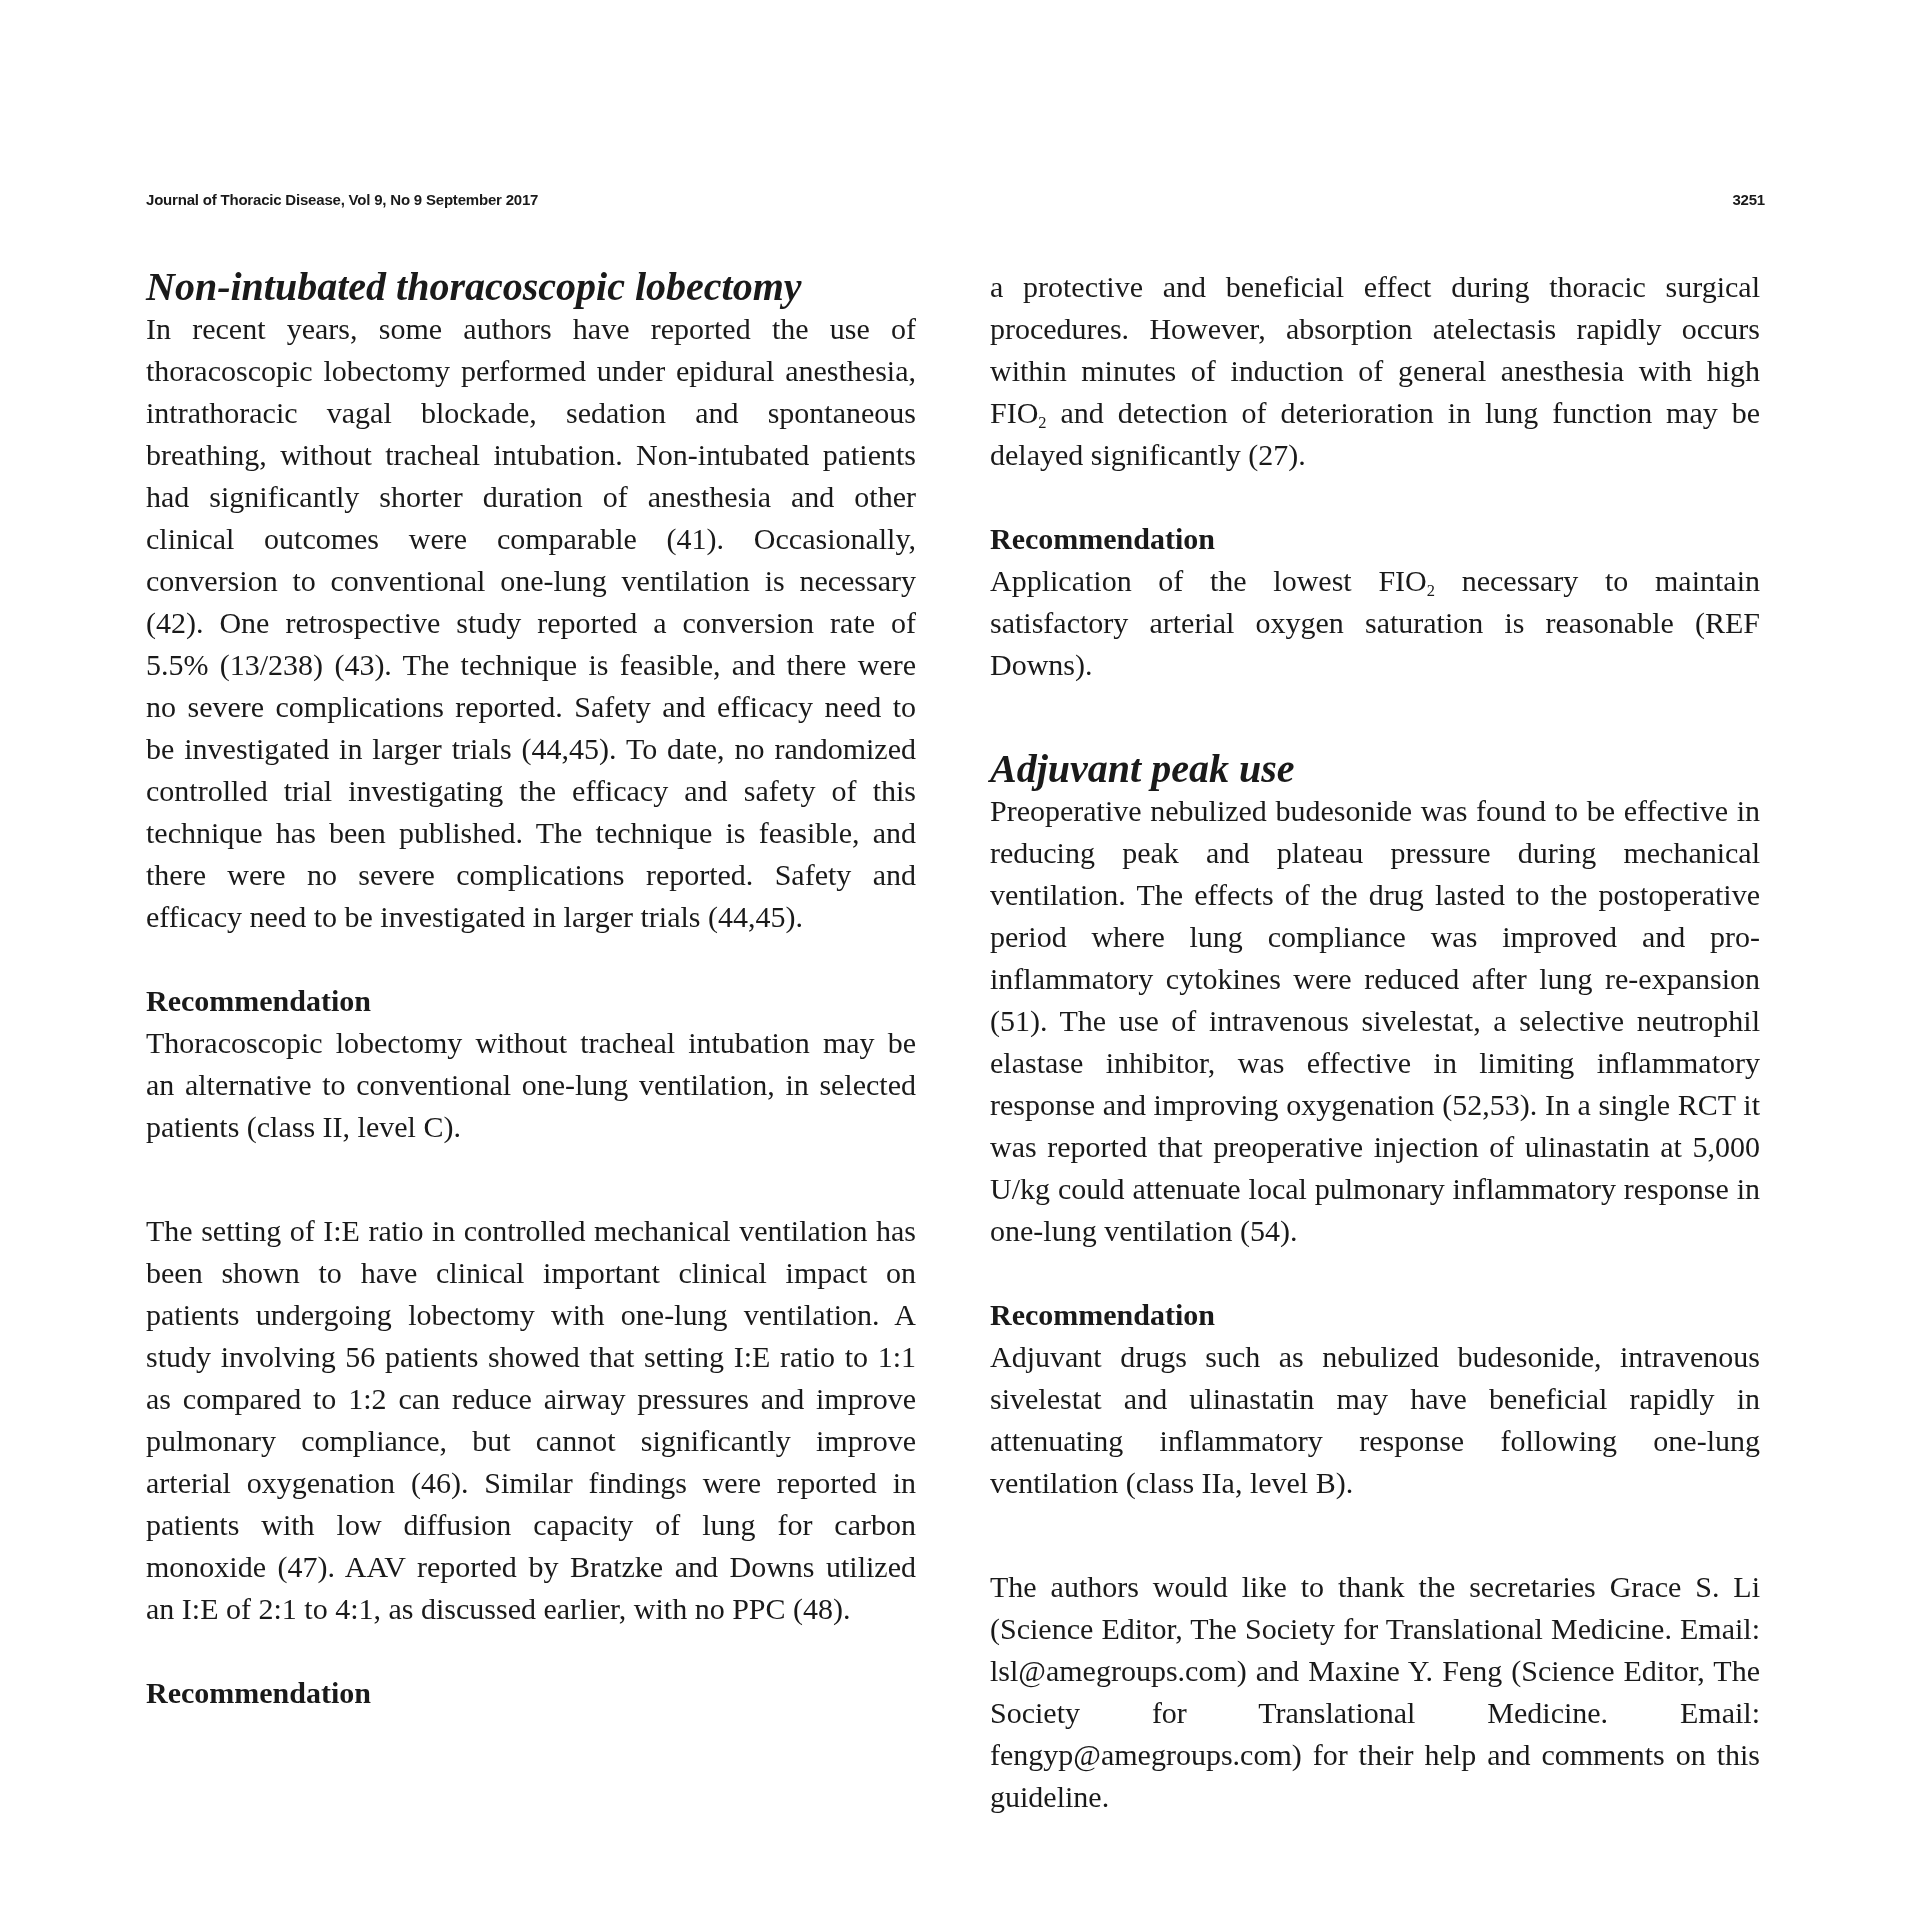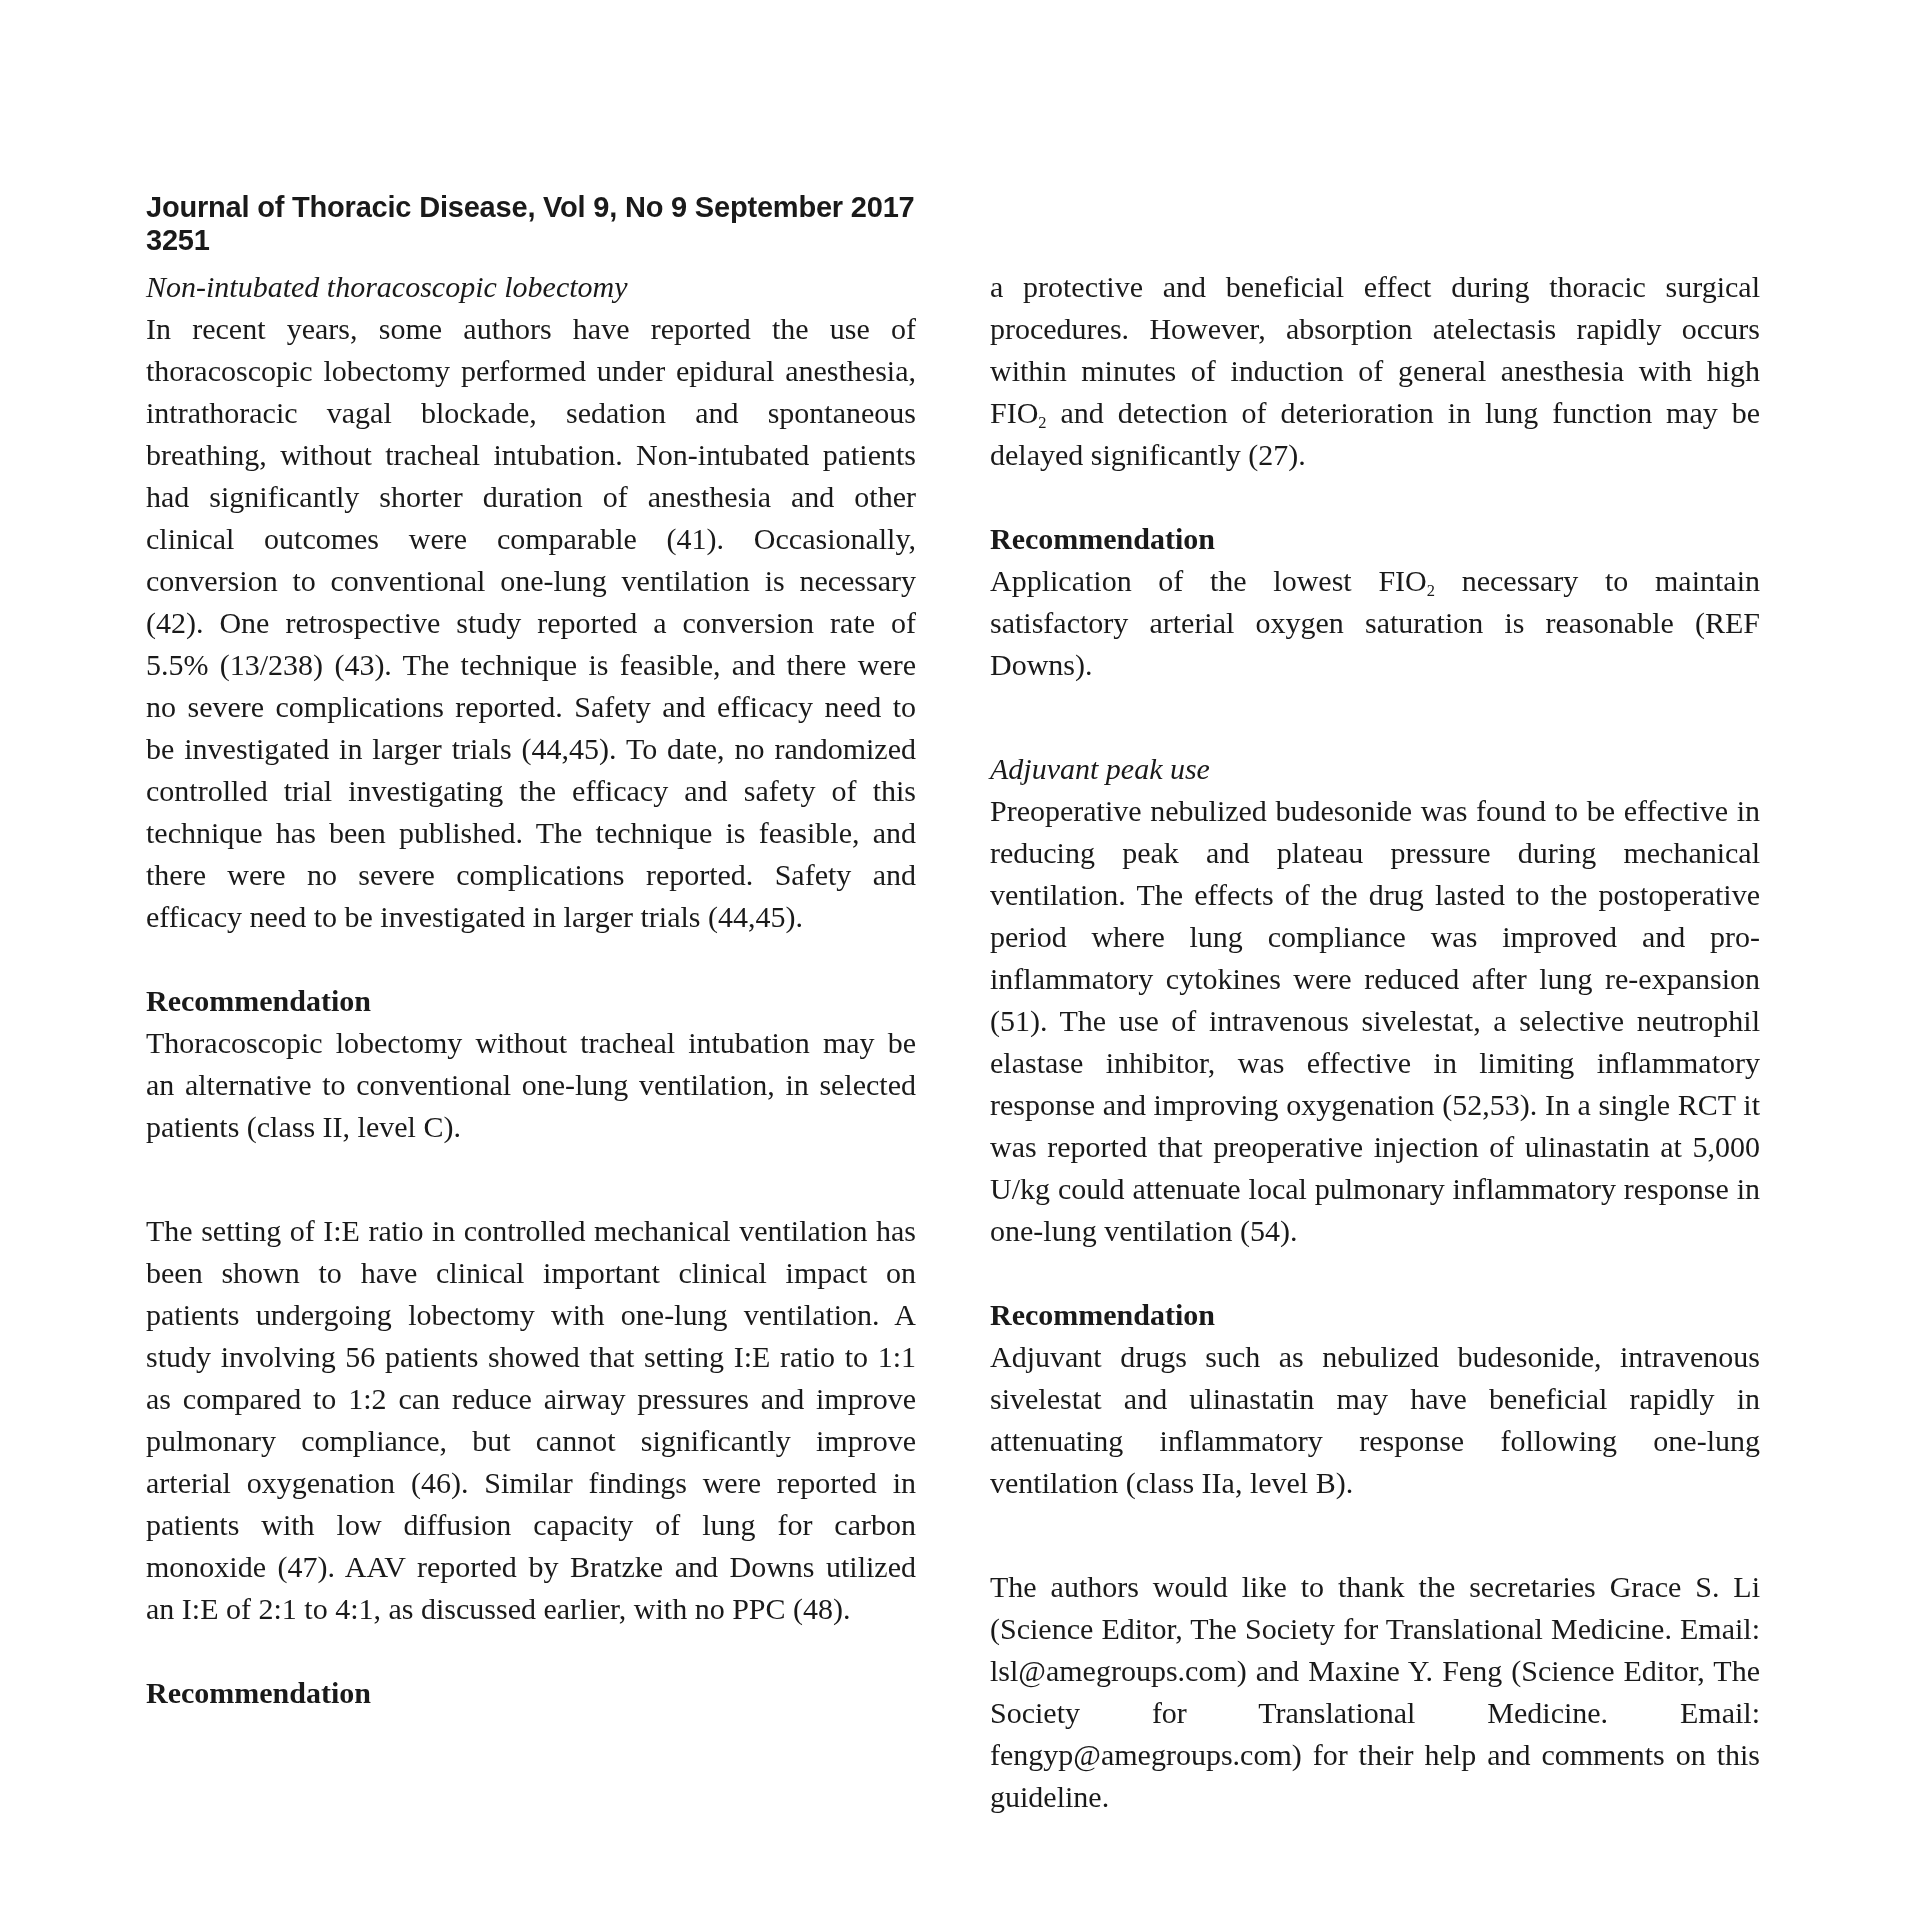--- a/index.html
+++ b/index.html
@@ -1,23 +1,23 @@
 <!DOCTYPE html>
 <html style="font-size:6.2px"><head>
 <meta charset="utf-8">
 <style>
   html, body { margin: 0; padding: 0; background: #ffffff; }
   body { width: 1911px; height: 2503px; position: relative; overflow: hidden; color: #1a1a1a; }
   .running-head { position: absolute; top: 191px; left: 146px; right: 146px; display: flex; justify-content: space-between;
-    font-family: "Liberation Sans", sans-serif; font-weight: bold; font-size: 29px; letter-spacing: -0.2px; flex-direction: column; }
+    font-family: "Liberation Sans", sans-serif; font-weight: bold; font-size: 15px; letter-spacing: -0.2px; }
   .col { position: absolute; top: 266px; width: 770px; font-family: "Liberation Serif", serif; font-size: 30px; line-height: 42px; text-align: justify; }
   .col.left { left: 146px; }
   .col.right { left: 990px; top: 266px; }
   .col p { margin: 0; }
-  .h-ital { font-style: italic; font-weight: normal; margin: 0 0 18.5px 0; font-size: 30px; }
+  .h-ital { font-style: italic; font-weight: bold; margin: 0 0 18.5px 0; font-size: 40px; }
   .h-rec { font-weight: bold; margin: 0; }
   .h-sans { font-family: "Liberation Sans", sans-serif; font-weight: bold; font-size: 27px; margin: 0 0 19px 0; }
   .gap-l { height: 42px; }
   .gap-xl { height: 62px; }
   .indent { text-indent: 39px; }
   sub { font-size: 55%; vertical-align: -4.6px; line-height: 0; }
 </style>
 </head>
 <body>
 

